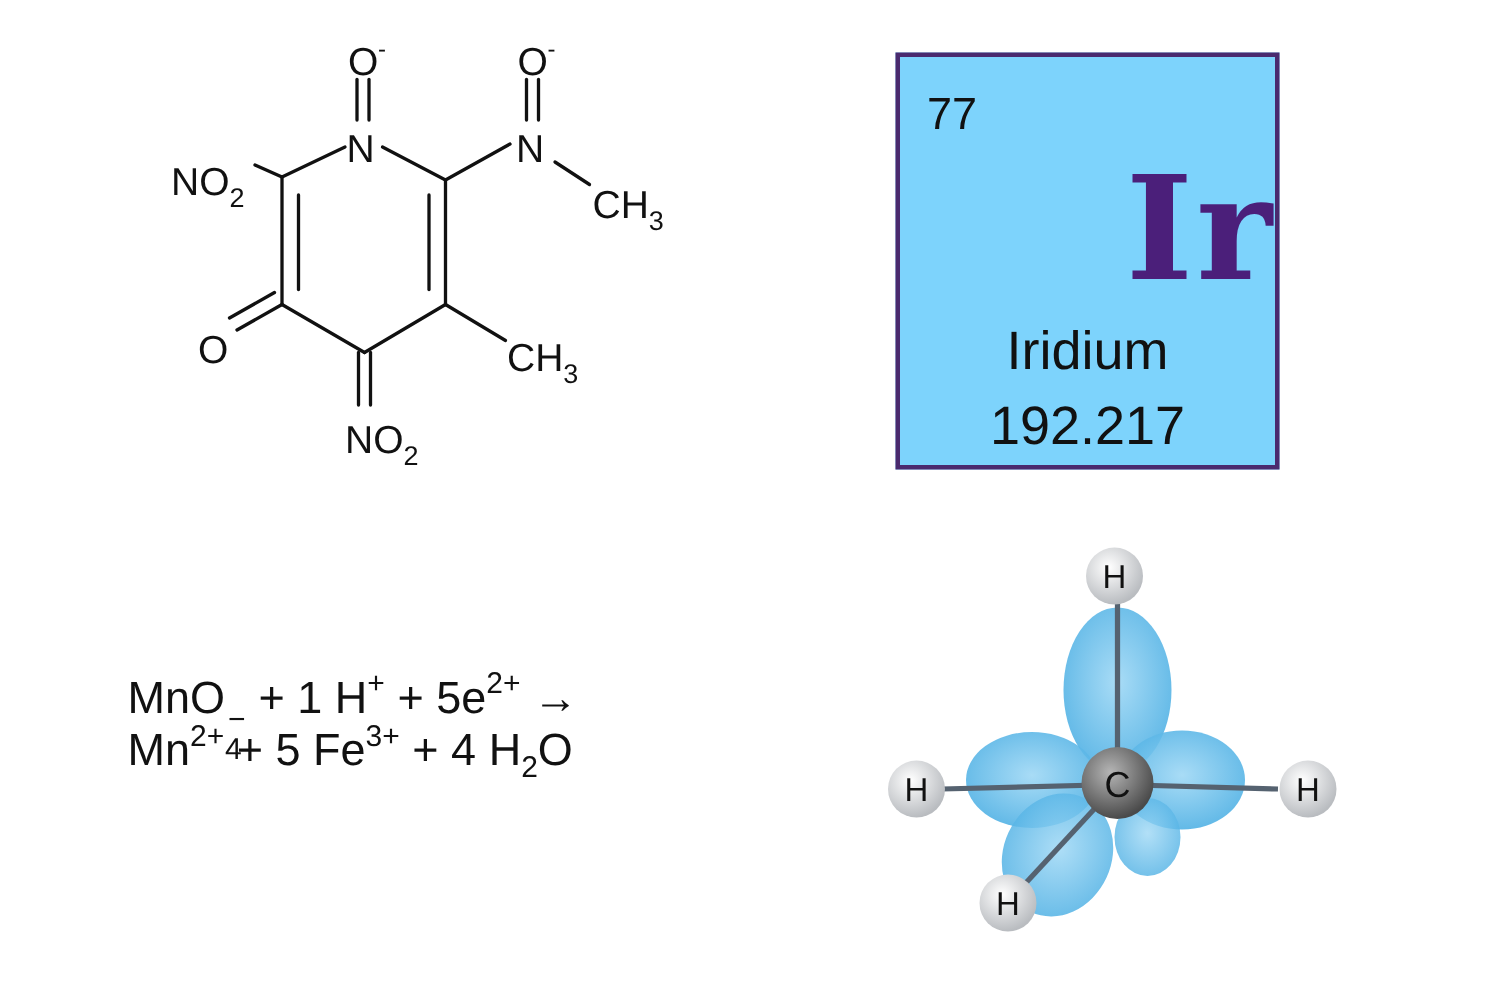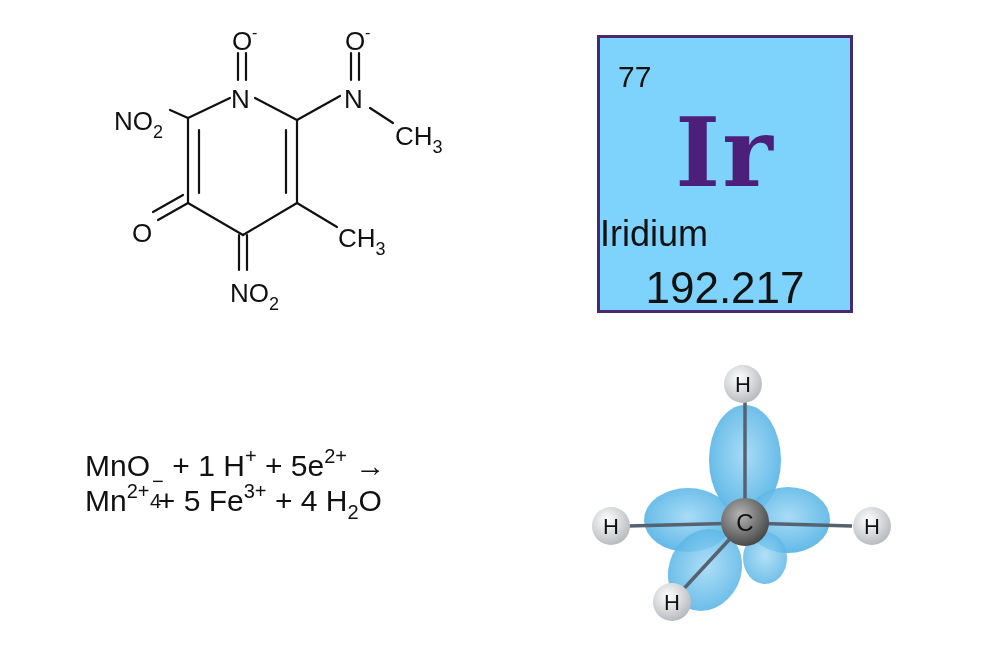--- a/index.html
+++ b/index.html
@@ -3,25 +3,25 @@
 <meta charset="utf-8">
 <style>
   html, body { margin:0; padding:0; }
   body { width:1000px; height:667px; background:#ffffff; position:relative; overflow:hidden;
          font-family:"Liberation Sans", "DejaVu Sans", sans-serif; color:#111; }
   .panel { position:absolute; }
   svg text { font-family:"Liberation Sans", "DejaVu Sans", sans-serif; fill:#111; }
   #element-card { position:absolute; left:597px; top:35px; width:256px; height:278px;
                   border:3px solid #4a2a6e; box-sizing:border-box; background:#7dd3fc; }
   #element-card .num { position:absolute; left:18px; top:22px; font-size:30px; color:#111; }
-  #element-card .sym { position:absolute; left:0; right:0; top:60px; text-align:center;
+  #element-card .sym { position:absolute; left:0; right:0; top:60px; text-align:right;
                        font-family:"DejaVu Serif", "Liberation Serif", serif; font-weight:bold;
                        font-size:96px; line-height:110px; color:#4b1f7a; letter-spacing:2px; }
-  #element-card .name { position:absolute; left:0; right:0; top:175px; font-size:36px; }
-  #element-card .mass { position:absolute; left:0; right:0; top:225px; text-align:center; font-size:44px; }
+  #element-card .name { position:absolute; left:0; right:0; top:175px; text-align:center; font-size:36px; }
+  #element-card .mass { position:absolute; left:0; right:0; top:225px; text-align:center; font-size:36px; }
   .eq { position:absolute; left:85px; font-size:30px; color:#111; white-space:nowrap; }
   .eq sup { font-size:20px; vertical-align:13px; }
   .eq sub { font-size:20px; vertical-align:-8px; }
   .supsub { display:inline-block; position:relative; width:14px; }
 </style>
 </head>
 <body>
 
 <div class="panel" style="left:100px; top:20px; width:360px; height:300px;">
   <svg width="360" height="300" viewBox="0 0 360 300">

